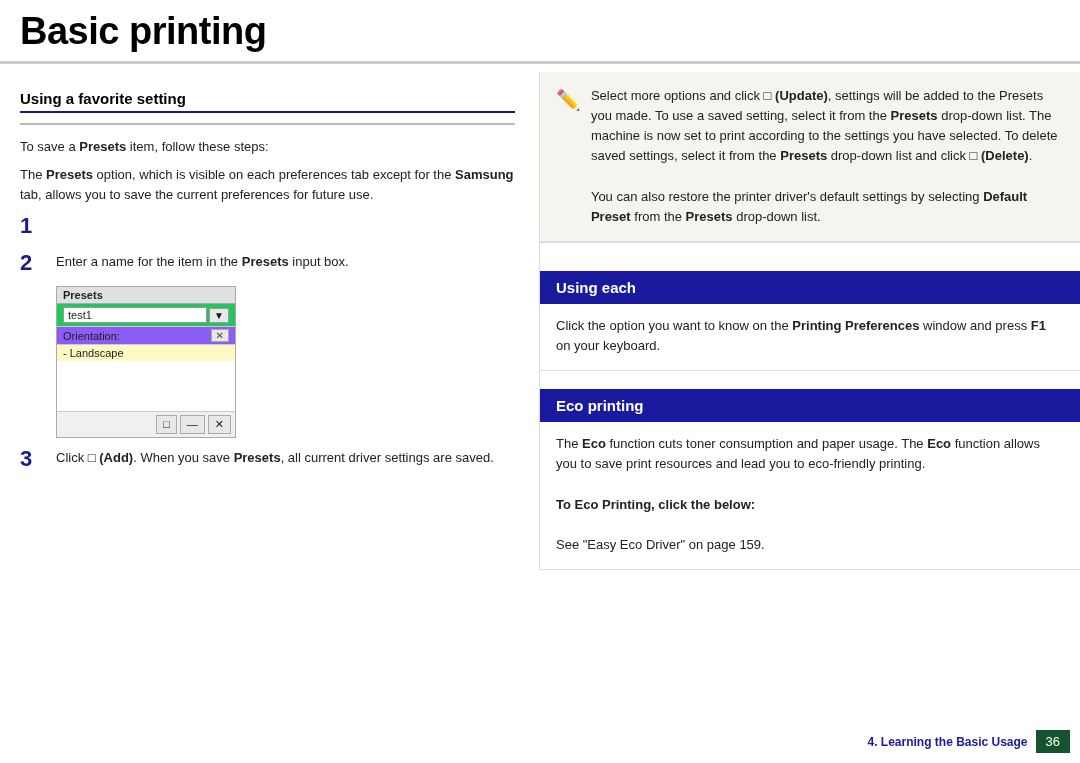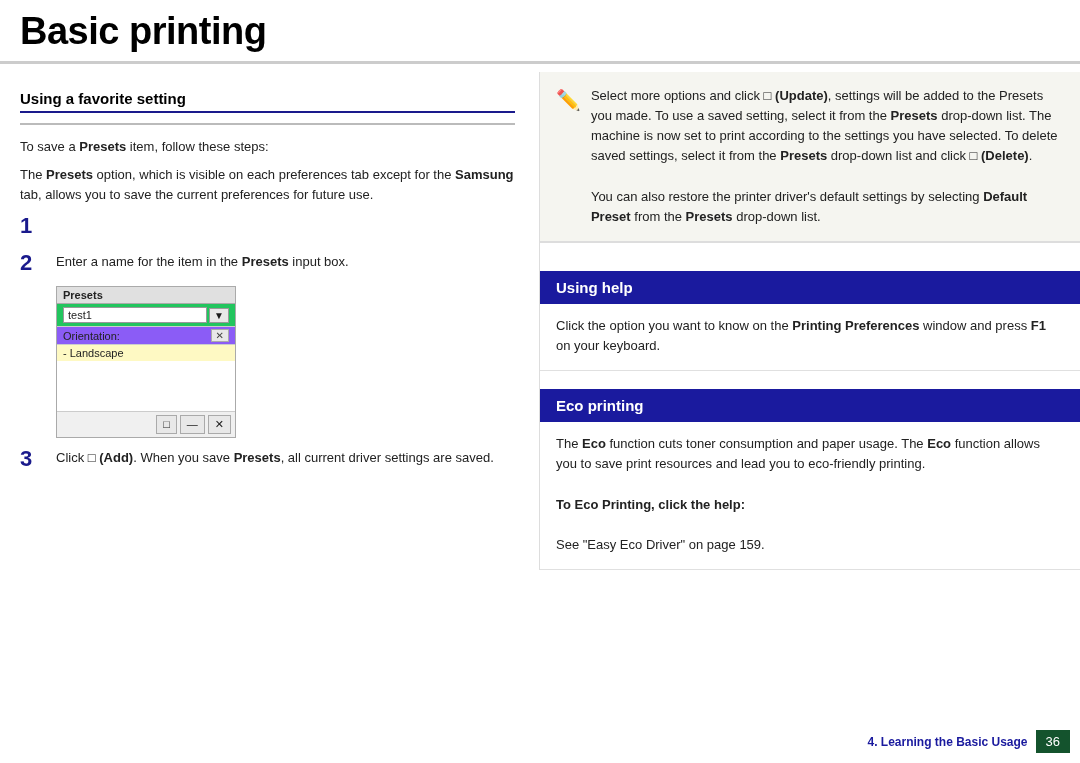--- a/index.html
+++ b/index.html
@@ -330,32 +330,32 @@
       <div class="info-text">
         <p>Select more options and click □ <strong>(Update)</strong>, settings will be added to the Presets you made. To use a saved setting, select it from the <strong>Presets</strong> drop-down list. The machine is now set to print according to the settings you have selected. To delete saved settings, select it from the <strong>Presets</strong> drop-down list and click □ <strong>(Delete)</strong>.</p>
         <br>
         <p>You can also restore the printer driver's default settings by selecting <strong>Default Preset</strong> from the <strong>Presets</strong> drop-down list.</p>
       </div>
     </div>
 
     <div class="right-sections">
 
       <div style="margin-top: 28px;">
-        <div class="blue-section-header">Using help</div>
+        <div class="blue-section-header">Using each</div>
         <div class="section-content">
           Click the option you want to know on the <strong>Printing Preferences</strong> window and press <strong>F1</strong> on your keyboard.
         </div>
       </div>
 
       <div style="margin-top: 18px;">
         <div class="blue-section-header">Eco printing</div>
         <div class="section-content">
           <p>The <strong>Eco</strong> function cuts toner consumption and paper usage. The <strong>Eco</strong> function allows you to save print resources and lead you to eco-friendly printing.</p>
           <br>
-          <p><strong>To Eco Printing, click the help:</strong></p>
+          <p><strong>To Eco Printing, click the below:</strong></p>
           <br>
           <p>See "Easy Eco Driver" on page 159.</p>
         </div>
       </div>
 
     </div>
   </div>
 
 </div>
 

